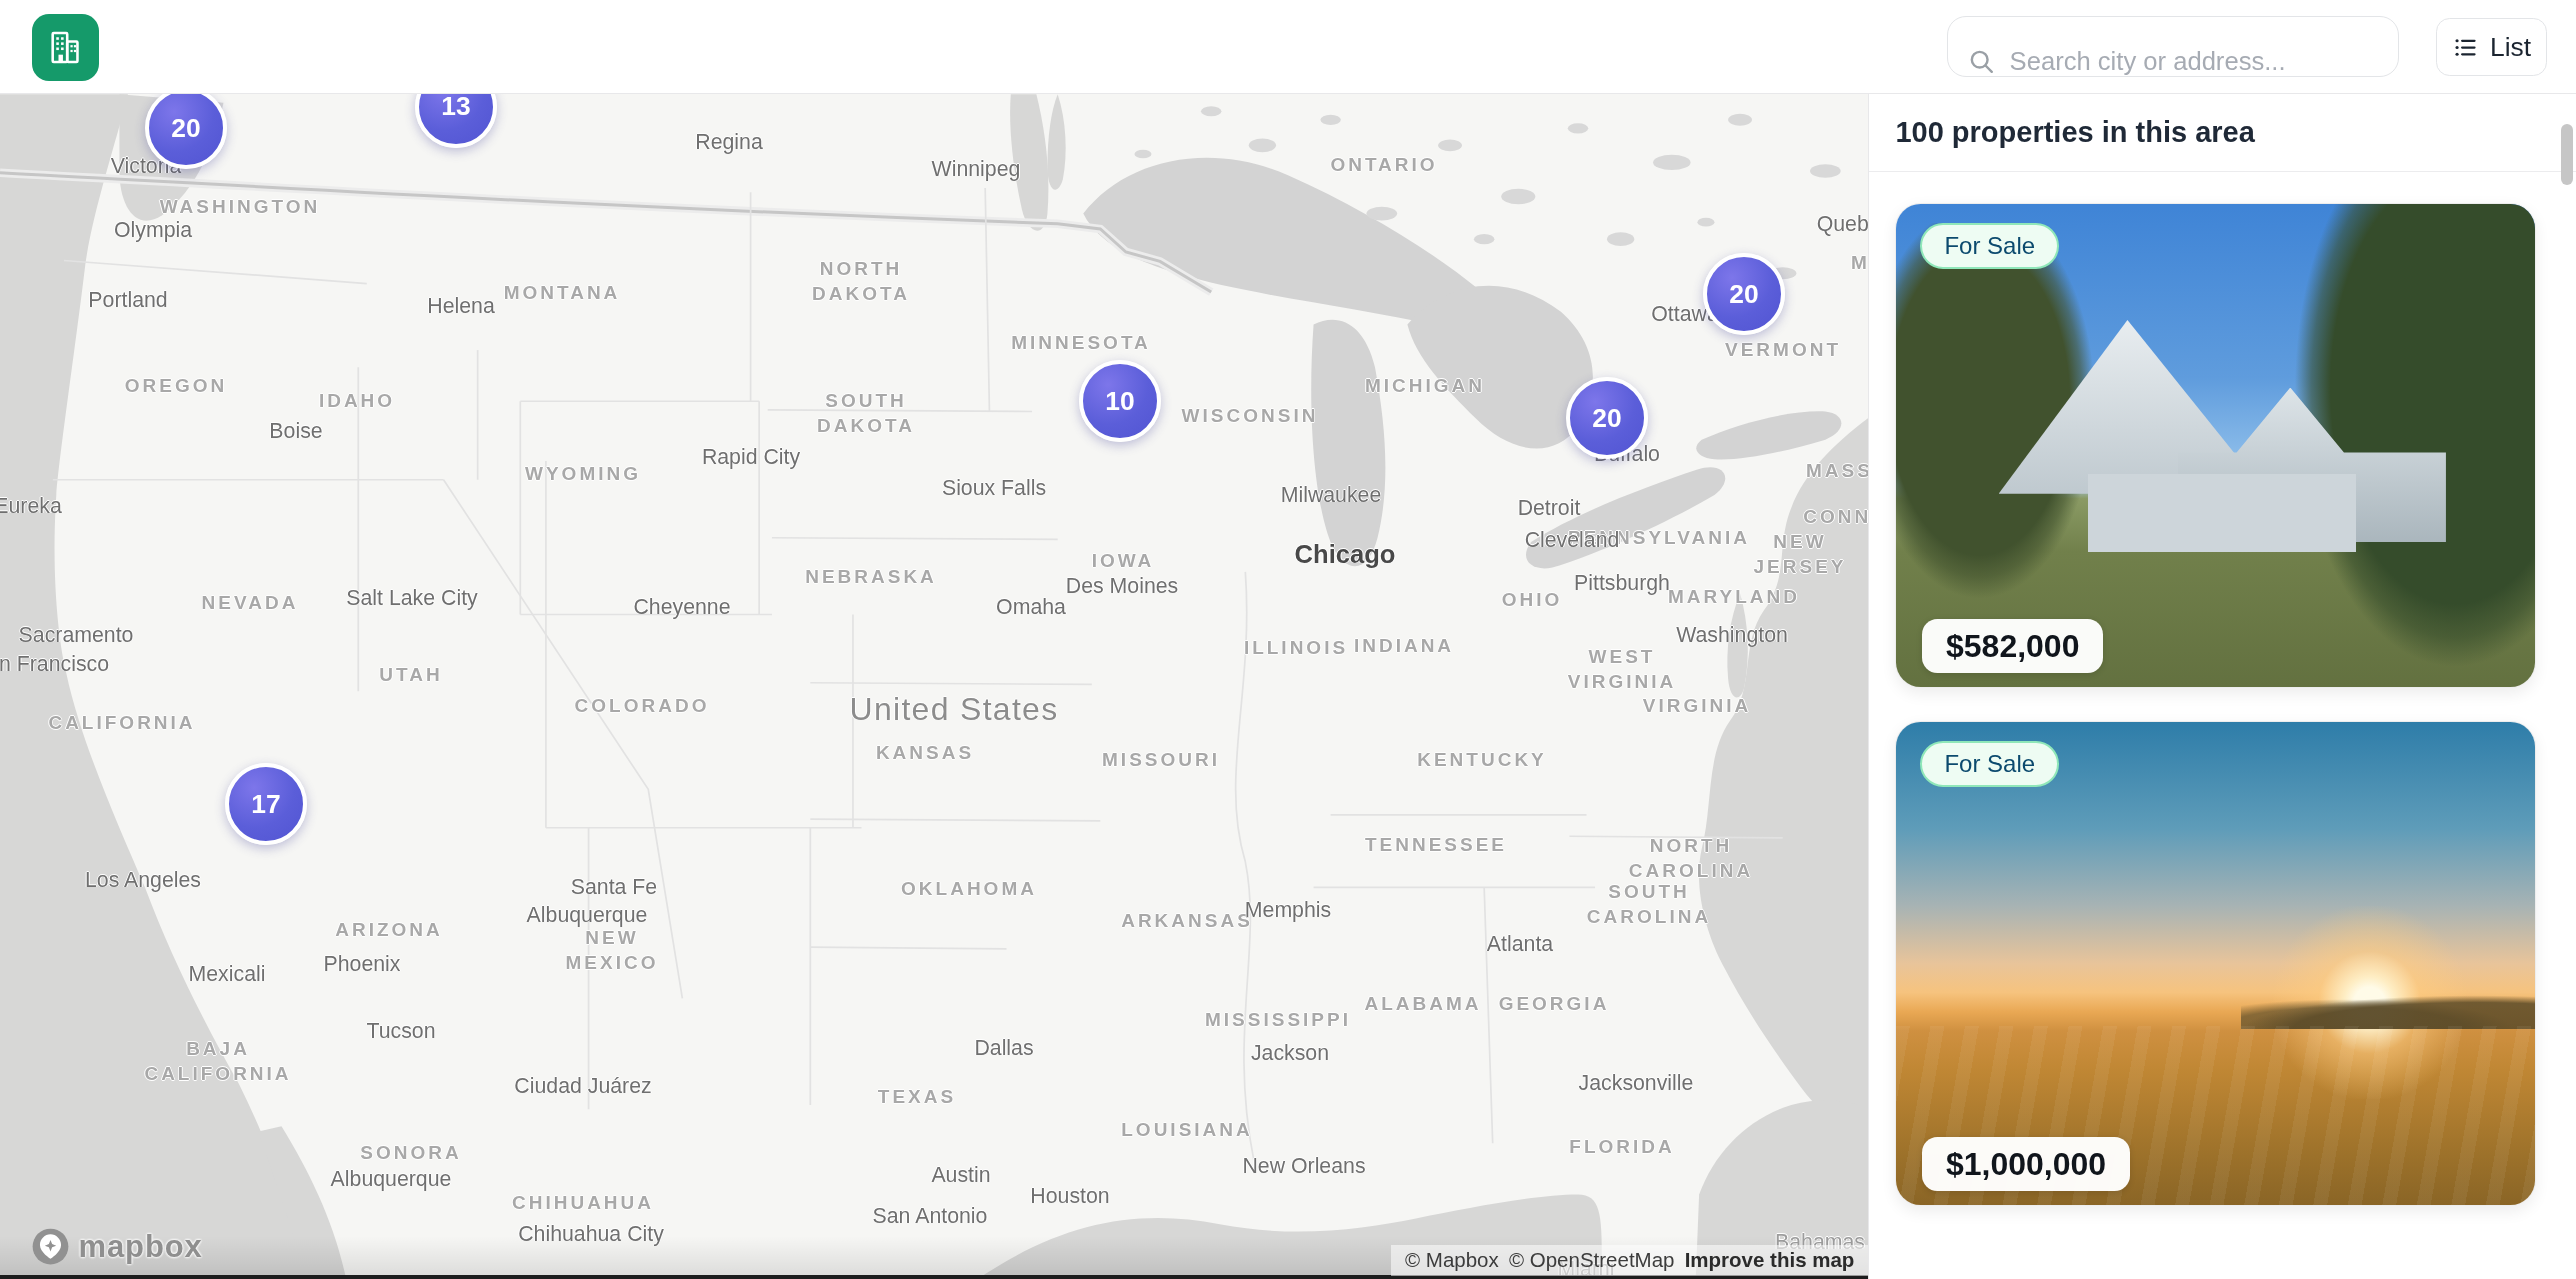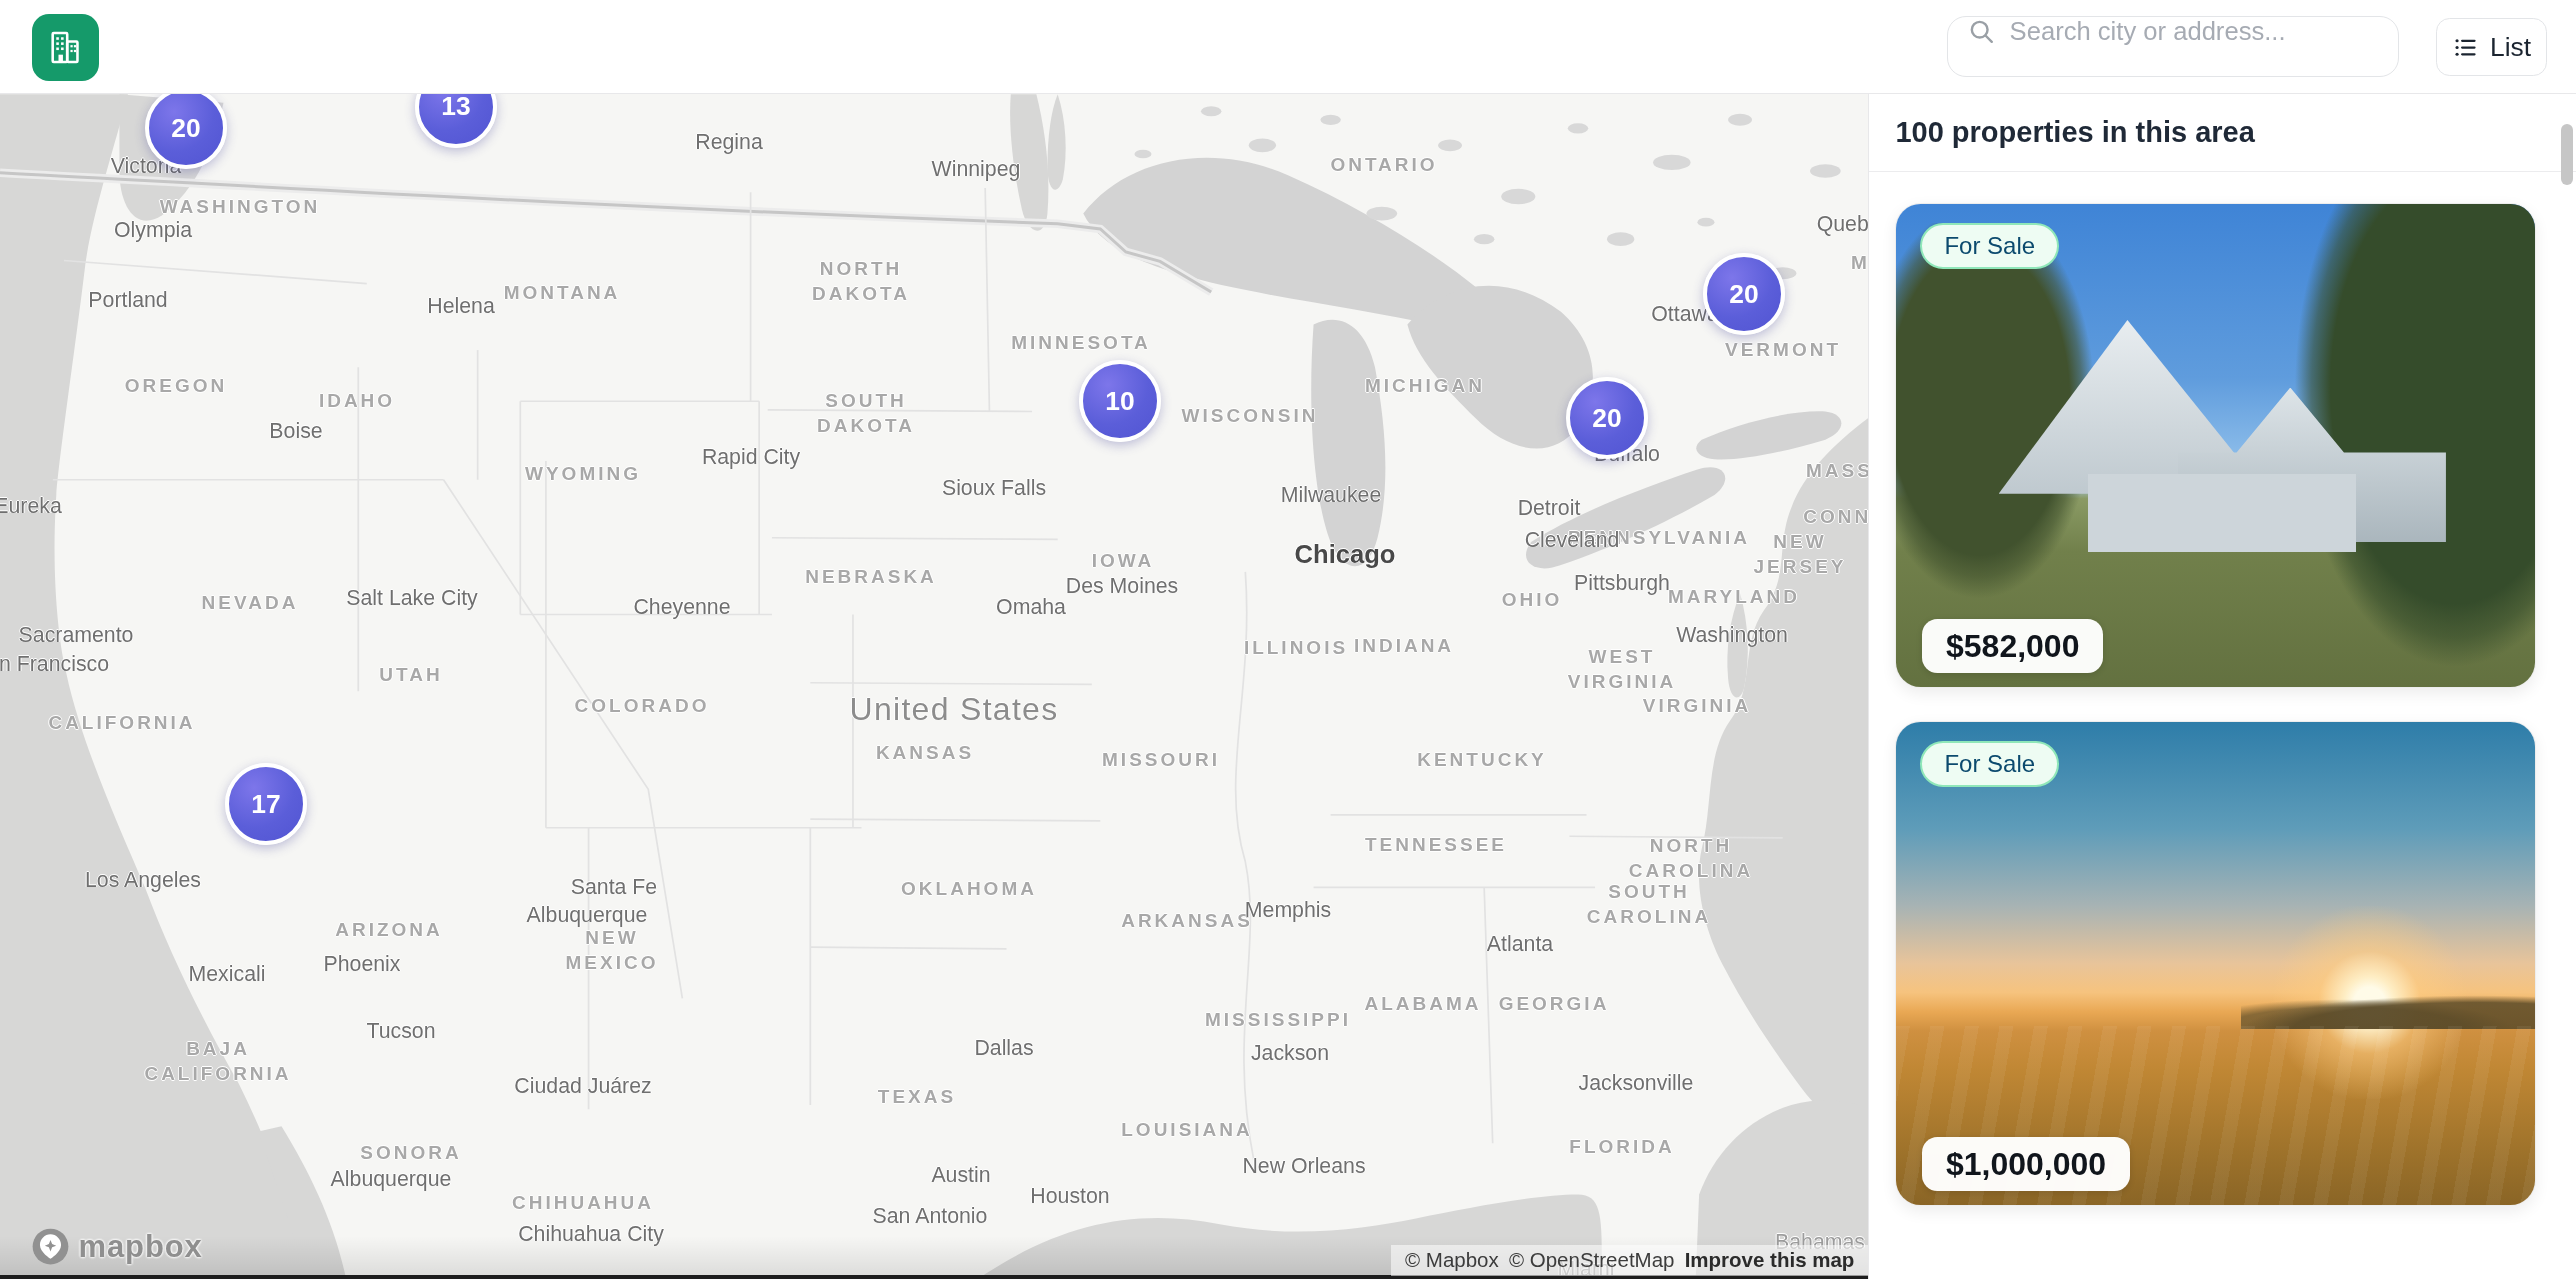--- a/index.html
+++ b/index.html
@@ -8,21 +8,21 @@
 
   
   .header { position:absolute; left:0; top:0; width:2576px; height:94px; background:#fff;
             border-bottom:1.7px solid #e8e8ea; z-index:30; }
   .logo-box { position:absolute; left:32px; top:13.6px; width:67px; height:67px; border-radius:17px;
               background:#159a6a; display:flex; align-items:center; justify-content:center; }
   .app-name { position:absolute; left:118px; top:0; height:94px; display:flex; align-items:center;
               font-size:35px; font-weight:700; color:#1b2430; letter-spacing:0.4px; }
   .search-wrap { position:absolute; left:1947px; top:16px; width:452px; height:61px;
                  border:1.7px solid #e3e5e8; border-radius:19px; background:#fff;
-                 display:flex; align-items:flex-start; padding:0 19px; gap:13.6px; }
+                 display:flex; align-items:flex-end; padding:0 19px; gap:13.6px; }
   .search-wrap input { border:none; outline:none; flex:1; font-size:25.6px; color:#374151;
                        font-family:"Liberation Sans", sans-serif; background:transparent; }
   .search-wrap input::placeholder { color:#a6abb3; }
   .list-btn { position:absolute; left:2436px; top:18px; width:111px; height:58px;
               border:1.7px solid #e3e5e8; border-radius:13.6px; background:#fff;
               display:flex; align-items:center; justify-content:center; gap:11px;
               font-size:26.4px; color:#1b2430; cursor:pointer; }
 
   
   .map { position:absolute; left:0; top:94px; width:1868px; height:1186px;

